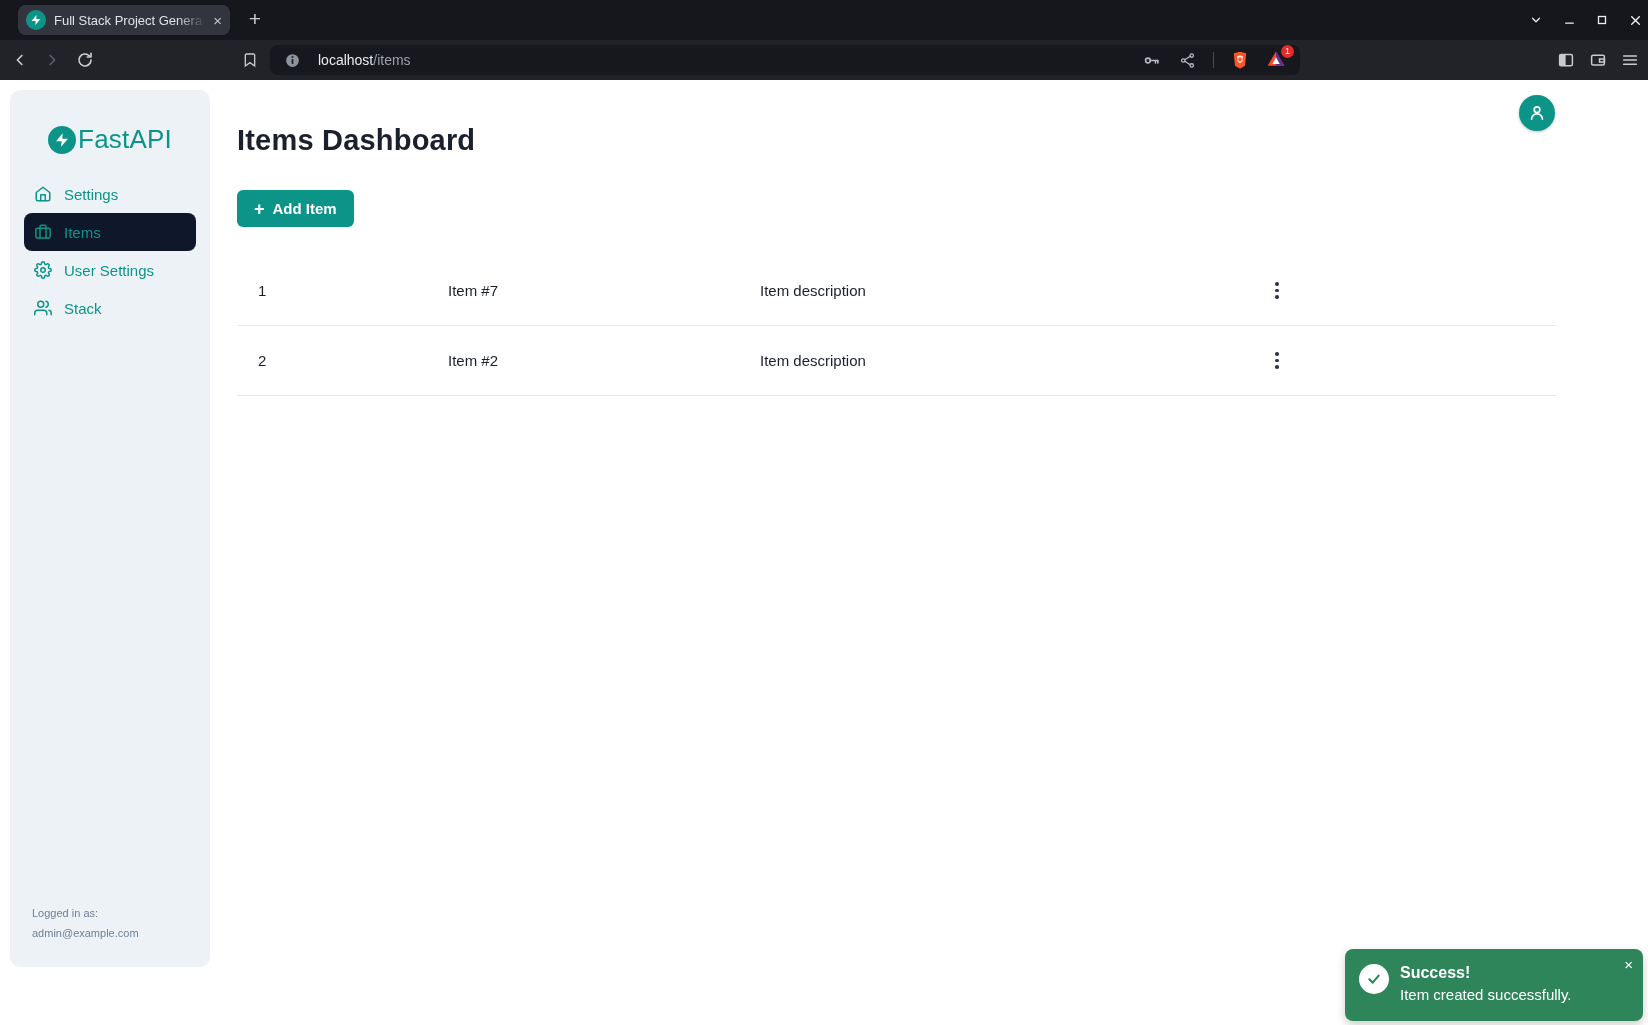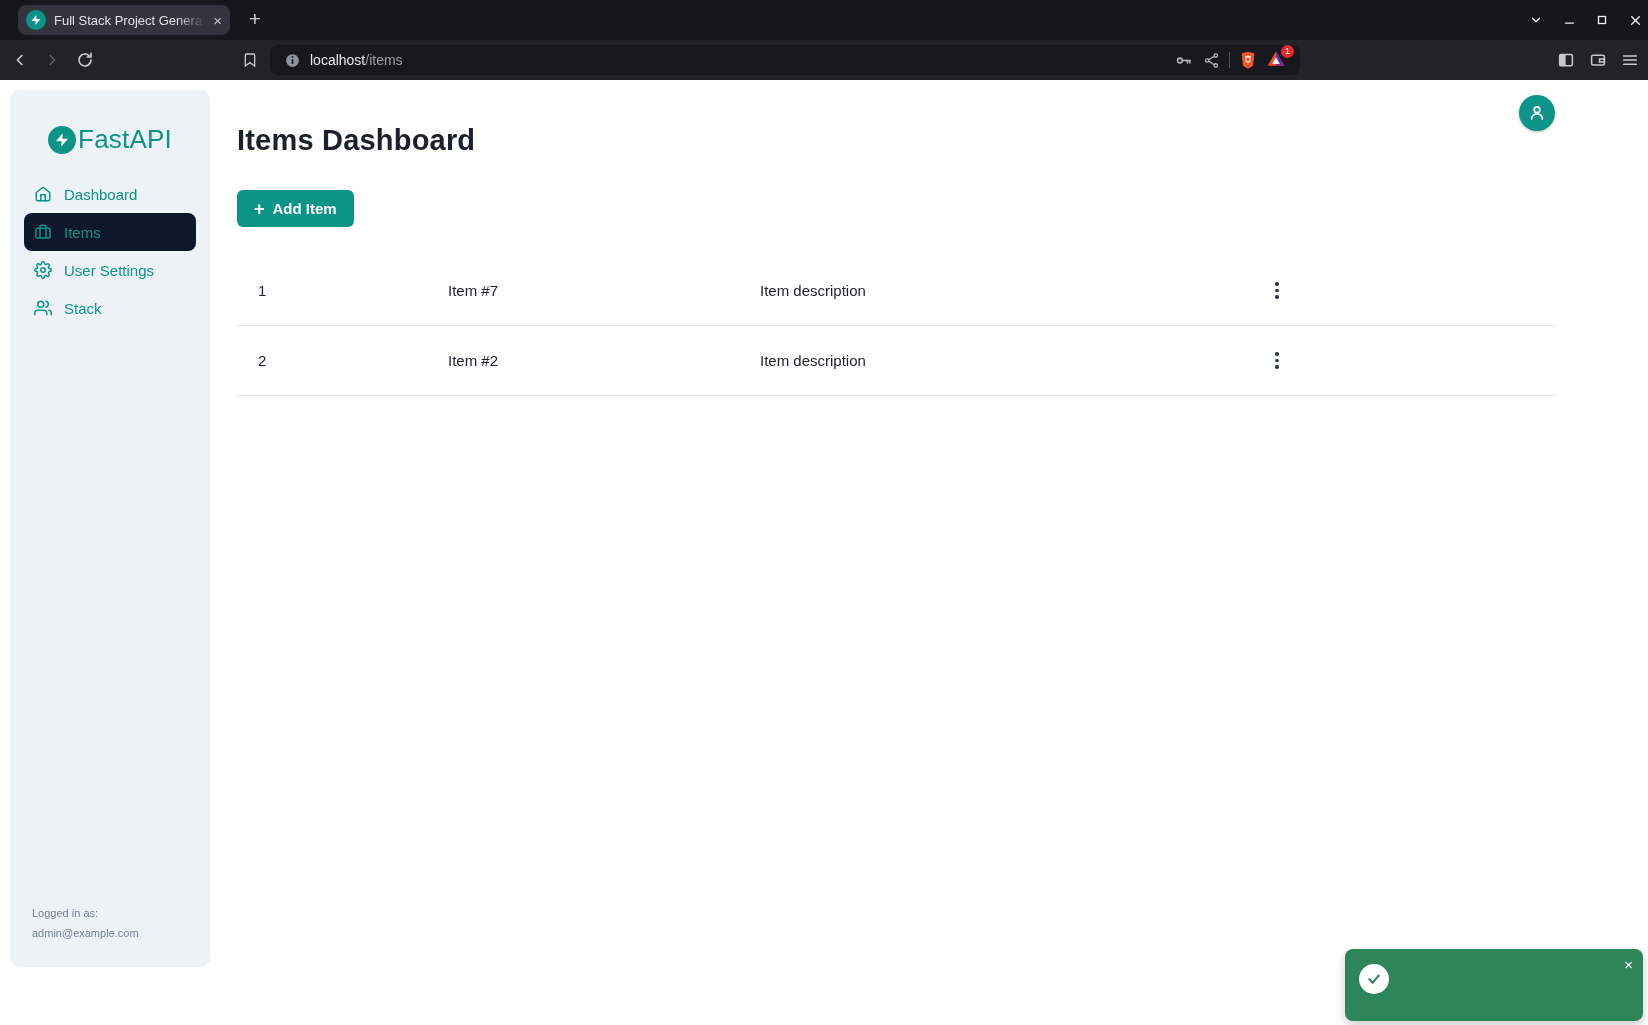--- a/index.html
+++ b/index.html
@@ -25,21 +25,21 @@
 
   .toolbar { position:absolute; left:0; top:40px; width:1648px; height:40px; background:#222329; }
   .nav-btn { position:absolute; top:8px; width:24px; height:24px; display:flex; align-items:center;
     justify-content:center; color:#ccd0d5; cursor:pointer; }
   .nav-back { left:8px; }
   .nav-fwd  { left:40px; color:#5c6067; }
   .nav-reload { left:73px; }
   .bookmark-btn { position:absolute; left:238px; top:8px; width:24px; height:24px; color:#c7cacf;
     display:flex; align-items:center; justify-content:center; cursor:pointer; }
   .urlbar { position:absolute; left:270px; top:5px; width:1030px; height:30px; background:#17181e;
-    border-radius:8px; display:flex; align-items:center; padding:0 12px; gap:8px; }
+    border-radius:8px; display:flex; align-items:center; padding:0 12px; gap:16px; }
   .url-text { font-size:14px; color:#e8eaed; }
   .url-text .path { color:#9aa0a6; }
   .url-spacer { flex:1; }
   .url-icon { width:20px; height:20px; display:flex; align-items:center; justify-content:center;
     color:#b6bac0; cursor:pointer; }
   .url-divider { width:1px; height:16px; background:#4a4e56; }
   .rewards-wrap { position:relative; width:22px; height:22px; cursor:pointer; }
   .badge { position:absolute; top:-4px; right:-6px; min-width:13px; height:13px; background:#e32b2b;
     border-radius:7px; color:#fff; font-size:9px; line-height:13px; text-align:center; padding:0 2px; }
   .chrome-right { position:absolute; right:8px; top:8px; display:flex; gap:12px; }
@@ -238,21 +238,21 @@
   </div>
 
   <nav class="menu">
     <div class="menu-item">
       <span class="menu-icon">
         <svg width="18" height="18" viewBox="0 0 24 24" fill="none" stroke="currentColor" stroke-width="2" stroke-linecap="round" stroke-linejoin="round">
             <path d="M3 10l9-7 9 7v9a2 2 0 0 1-2 2H5a2 2 0 0 1-2-2z"></path>
             <polyline points="9 21 9 13 15 13 15 21"></polyline>
           </svg>
       </span>
-      <span>Dashboard</span>
+      <span>Settings</span>
     </div>
     <div class="menu-item active">
       <span class="menu-icon">
         <svg width="18" height="18" viewBox="0 0 24 24" fill="none" stroke="currentColor" stroke-width="2" stroke-linecap="round" stroke-linejoin="round">
             <rect x="2.5" y="7" width="19" height="13" rx="2"></rect>
             <path d="M16 20V5a2 2 0 0 0-2-2h-4a2 2 0 0 0-2 2v15"></path>
           </svg>
       </span>
       <span>Items</span>
     </div>
@@ -329,14 +329,18 @@
     </div>
   </div>
 </div>
 
 <div class="toast">
   <span class="toast-check">
     <svg width="16" height="16" viewBox="0 0 24 24" fill="none" stroke="#2f855a" stroke-width="3.2" stroke-linecap="round" stroke-linejoin="round">
         <polyline points="5 12.5 10 17.5 19 7"></polyline>
       </svg>
   </span>
+  <div>
+    <div class="toast-title">Success!</div>
+    <div class="toast-msg">Item created successfully.</div>
+  </div>
   <button class="toast-close">×</button>
 </div>
 
 </body></html>

